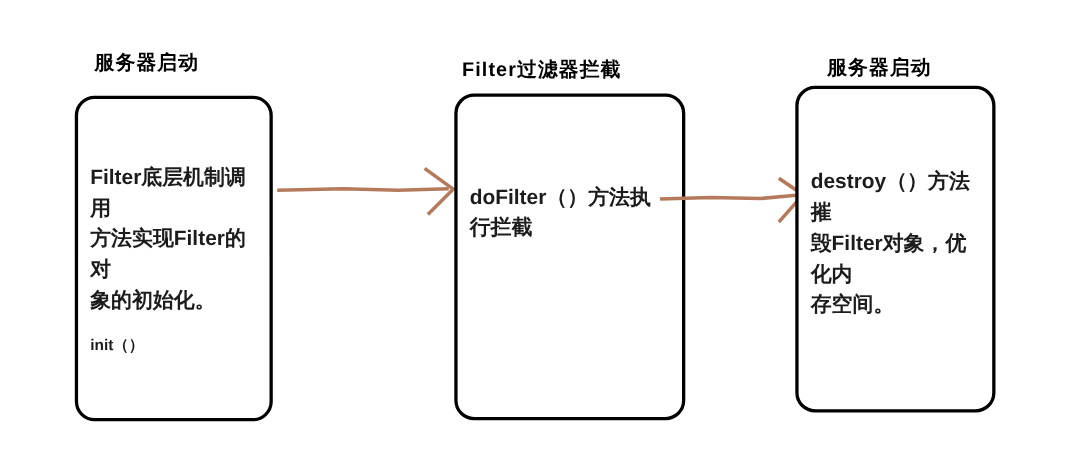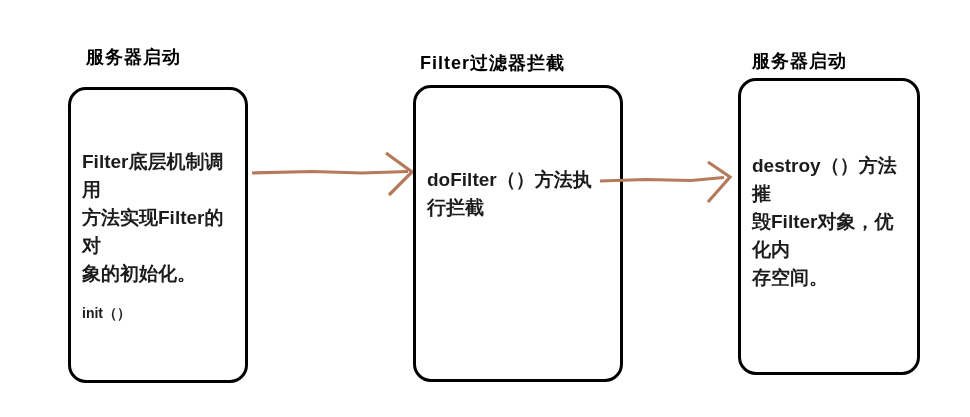--- a/index.html
+++ b/index.html
@@ -34,21 +34,21 @@
   #title-3 { left: 752px; top: 49px; }
 
   .stage-box {
     position: absolute;
     border: 3px solid var(--box-border);
     border-radius: 18px;
     background: var(--background);
   }
   #box-1 { left: 68px;  top: 87px; width: 180px; height: 296px; }
   #box-2 { left: 413px; top: 85px; width: 210px; height: 297px; }
-  #box-3 { left: 738px; top: 78px; width: 182px; height: 297px; }
+  #box-3 { left: 723px; top: 78px; width: 182px; height: 297px; }
 
   .box-text {
     padding: 0 8px 0 11px;
     color: var(--body-text);
   }
   #box-1 .box-text { padding-top: 58px; }
   #box-2 .box-text { padding-top: 78px; }
   #box-3 .box-text { padding-top: 71px; }
 
   .body-line {

